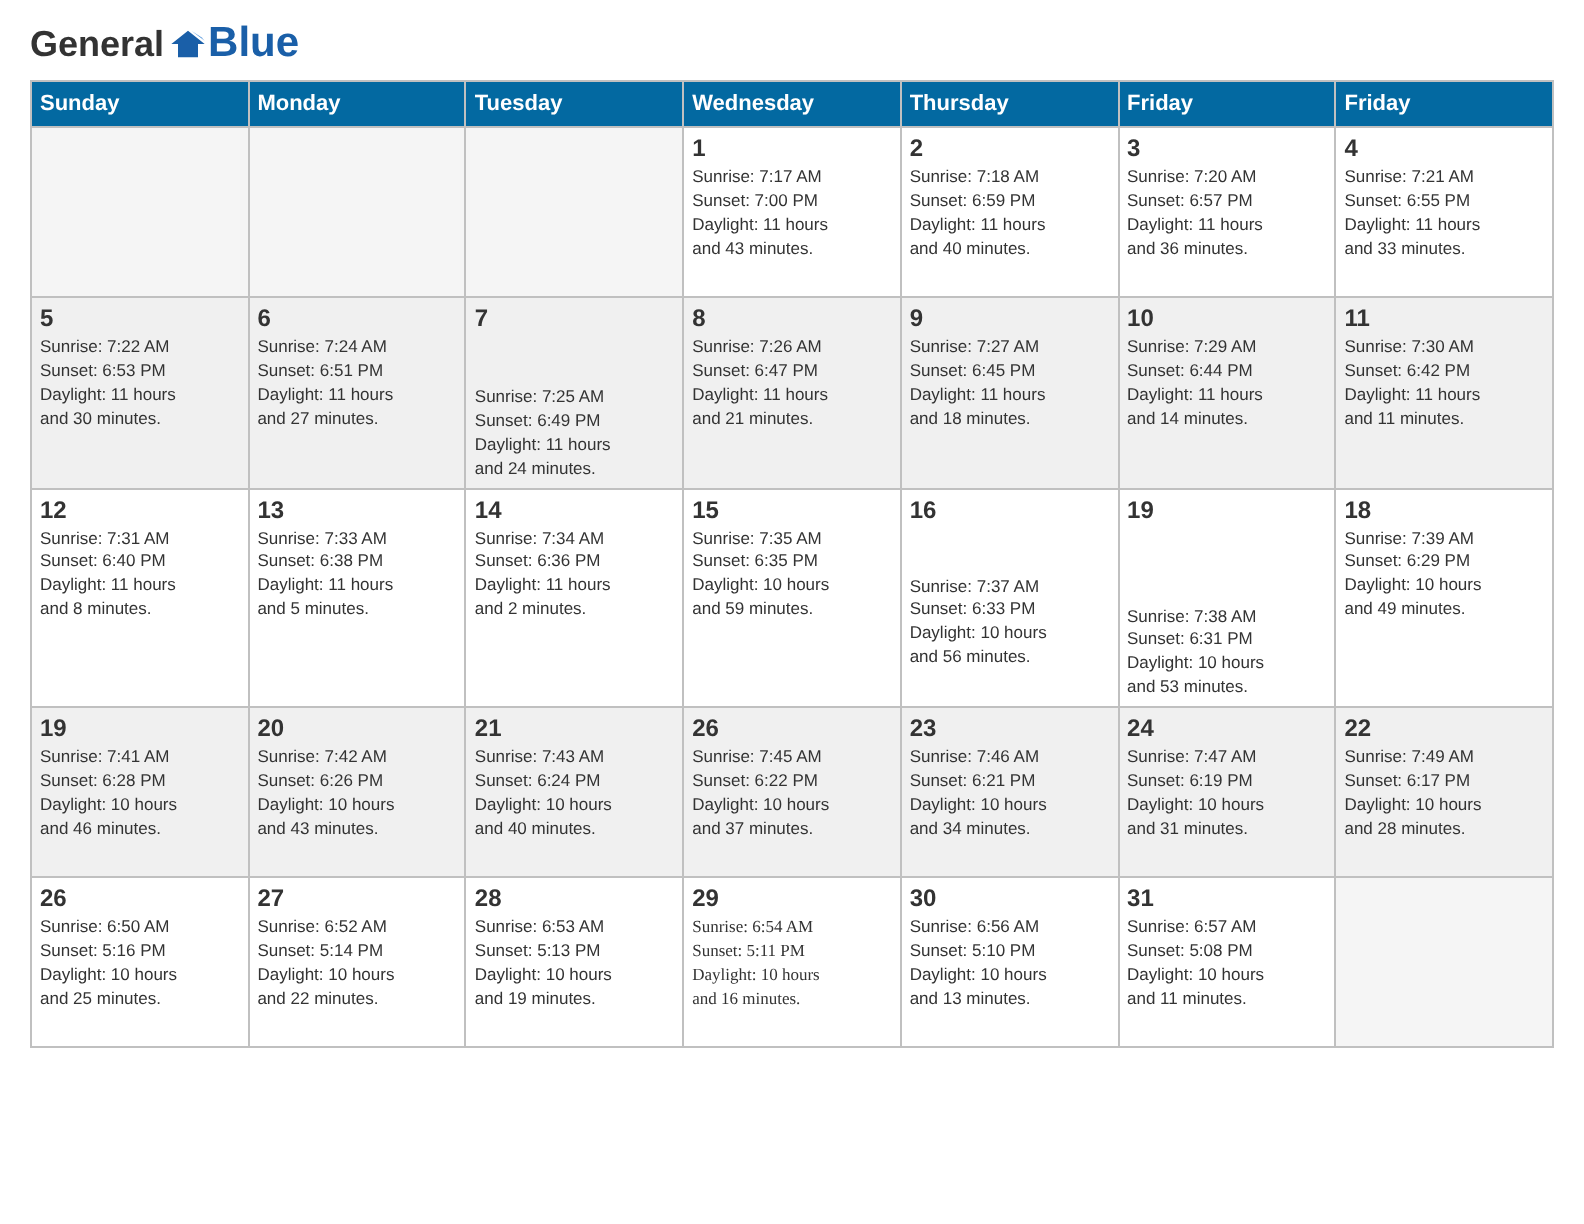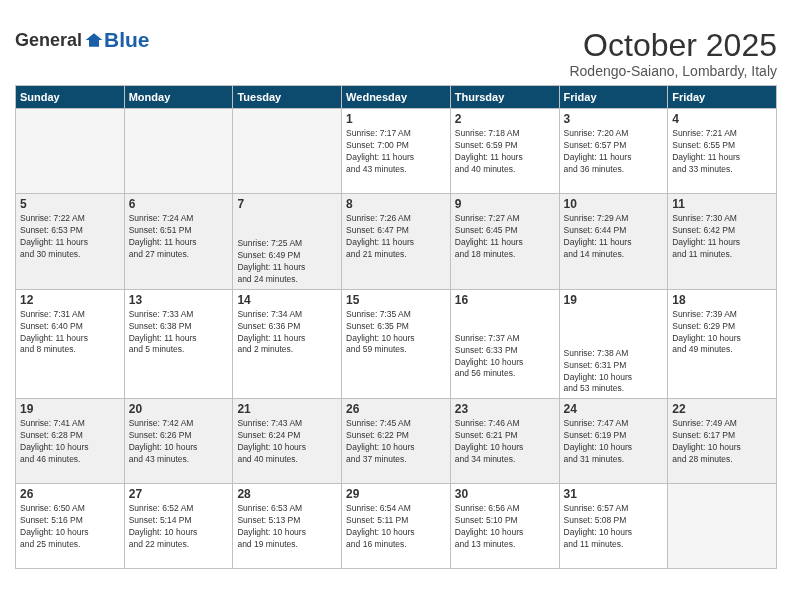--- a/index.html
+++ b/index.html
@@ -13,21 +13,20 @@
     .page {
       width: 792px;
       height: 612px;
       padding: 10px 15px;
     }
     .header {
       display: flex;
       justify-content: space-between;
       align-items: flex-start;
       margin-bottom: 6px;
-      margin-top: 18px;
     }
     .logo {
       display: flex;
       flex-direction: column;
       align-items: flex-start;
     }
     .logo-text {
       display: flex;
       align-items: center;
       gap: 0;
@@ -59,21 +58,21 @@
     .location-title {
       font-size: 14px;
       color: #555;
     }
     .calendar {
       width: 100%;
       border-collapse: collapse;
       table-layout: fixed;
     }
     .calendar th {
-      background-color: #0c4a6e;
+      background-color: #0369a1;
       color: white;
       font-size: 11px;
       font-weight: bold;
       padding: 5px 4px;
       text-align: left;
       border: 1px solid #c0c0c0;
     }
     .calendar td {
       border: 1px solid #c0c0c0;
       vertical-align: top;
@@ -108,24 +107,20 @@
   <div class="header">
     <div class="logo">
       <div class="logo-text">
         <span class="logo-general">General</span>
         <svg class="logo-icon" viewBox="0 0 24 20" xmlns="http://www.w3.org/2000/svg">
           <polygon points="12,2 22,10 18,10 18,18 6,18 6,10 2,10" fill="#1a5fa8"></polygon>
           <polygon points="14,2 22,8 20,6" fill="#4a90d9"></polygon>
         </svg>
         <span class="logo-blue">Blue</span>
       </div>
-    </div>
-    <div class="title-section">
-      <div class="month-title">October 2025</div>
-      <div class="location-title">Rodengo-Saiano, Lombardy, Italy</div>
     </div>
   </div>
 
   <table class="calendar">
     <thead>
       <tr>
         <th>Sunday</th>
         <th>Monday</th>
         <th>Tuesday</th>
         <th>Wednesday</th>
@@ -338,21 +333,21 @@
           </td>
           <td>
             <div class="day-number">28</div>
             <div class="day-info" style="white-space: pre-line;">Sunrise: 6:53 AM
 Sunset: 5:13 PM
 Daylight: 10 hours
 and 19 minutes.</div>
           </td>
           <td>
             <div class="day-number">29</div>
-            <div class="day-info" style="white-space: pre-line;">Sunrise: 6:54 AM
+            <div class="day-info" style="white-space: pre-line; font-family: Liberation Serif, serif;">Sunrise: 6:54 AM
 Sunset: 5:11 PM
 Daylight: 10 hours
 and 16 minutes.</div>
           </td>
           <td>
             <div class="day-number">30</div>
             <div class="day-info" style="white-space: pre-line;">Sunrise: 6:56 AM
 Sunset: 5:10 PM
 Daylight: 10 hours
 and 13 minutes.</div>

